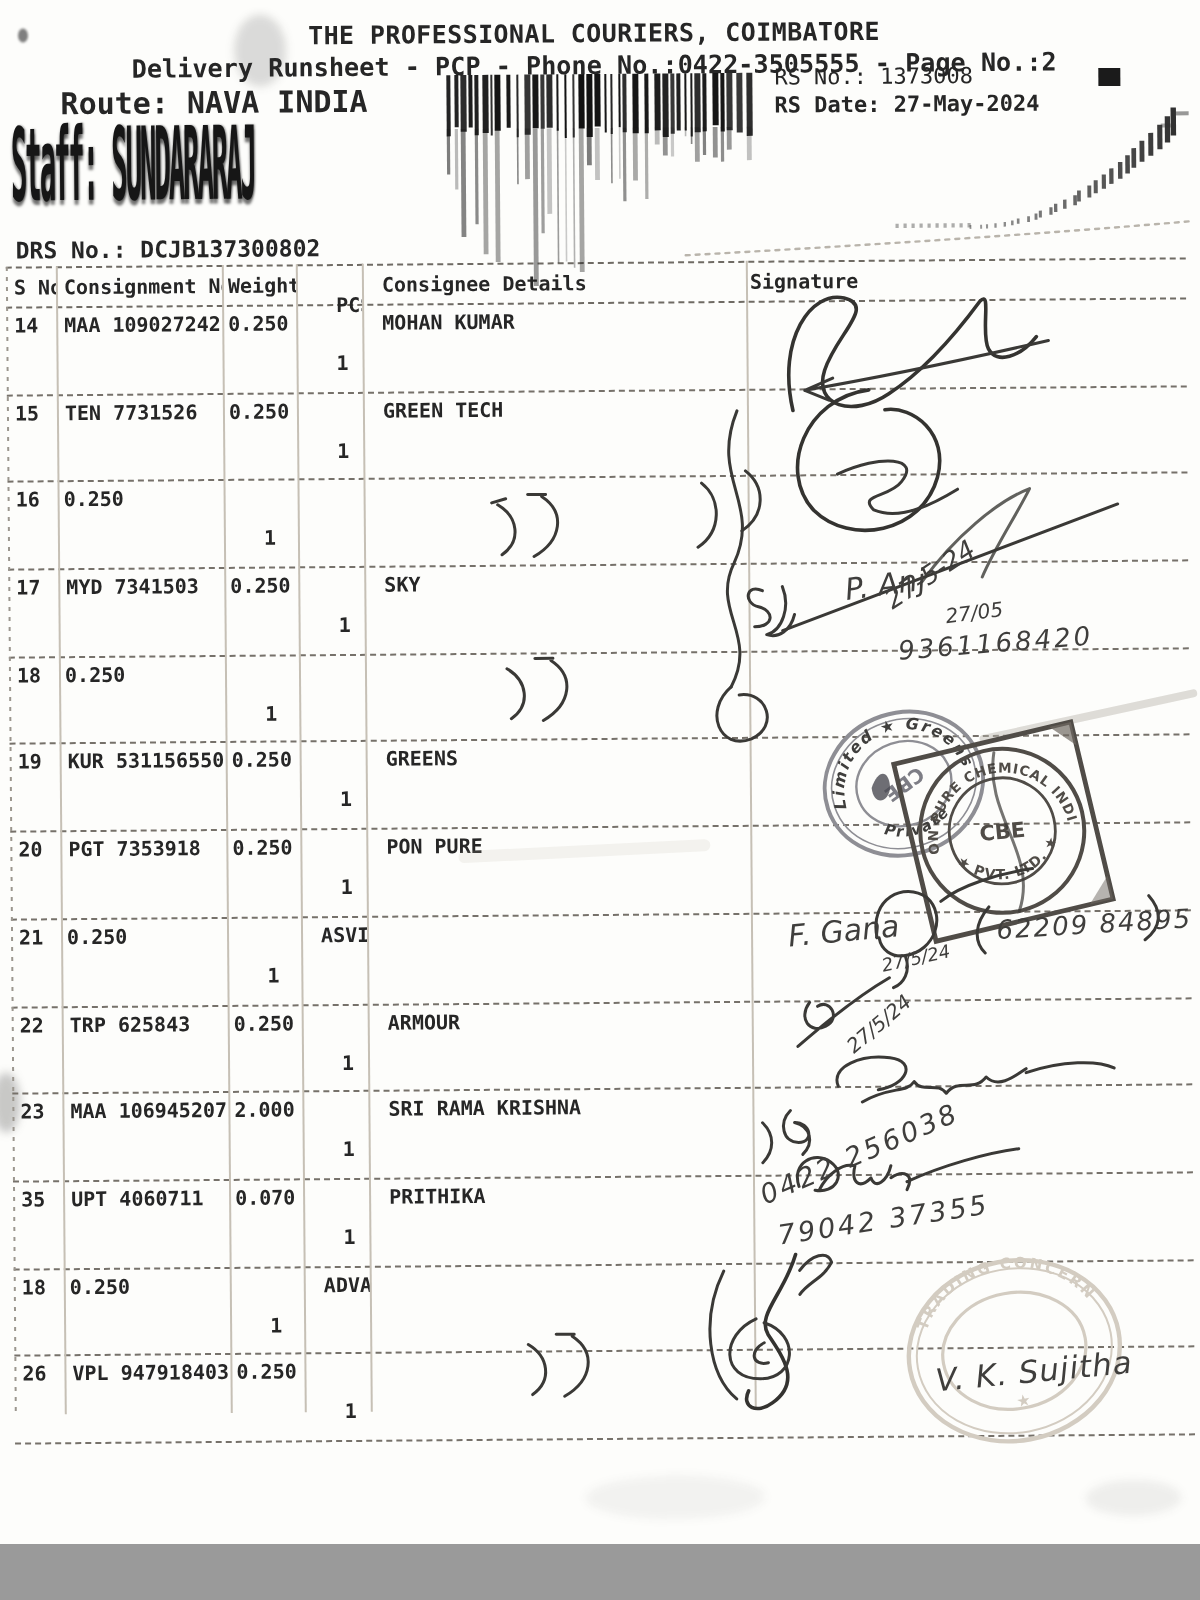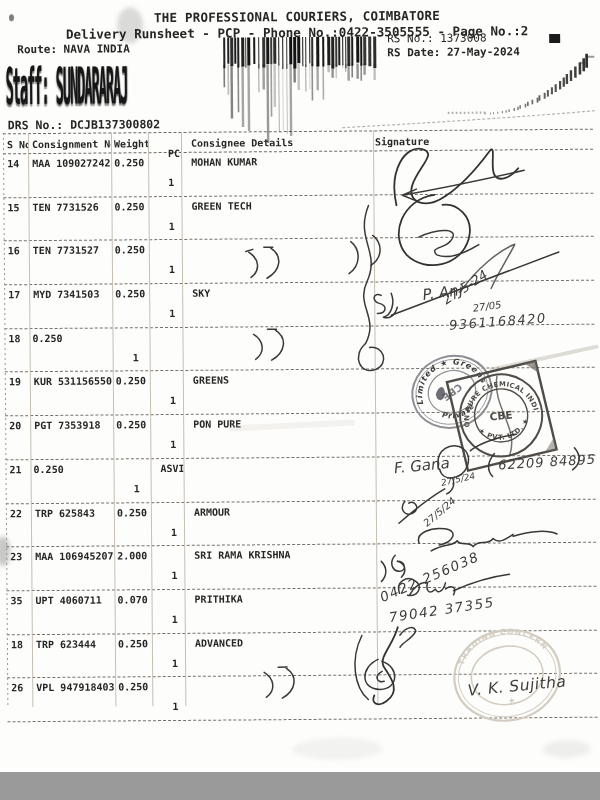--- a/index.html
+++ b/index.html
@@ -3,21 +3,21 @@
 <meta charset="utf-8">
 <style>
   html,body{margin:0;padding:0;background:#9a9a9a;}
   .page{position:relative;width:600px;height:772px;background:#fdfdfb;overflow:hidden;
         font-family:"DejaVu Sans Mono","Liberation Mono",monospace;color:#262626;}
   .inner{position:absolute;inset:0;transform:rotate(-0.45deg);transform-origin:300px 400px;}
   .title{position:absolute;top:9px;left:0;width:100%;text-align:center;
          font-size:12.5px;font-weight:bold;letter-spacing:.2px;}
   .subtitle{position:absolute;top:25px;left:0;width:100%;text-align:center;
             font-size:12.6px;font-weight:bold;}
-  .route{position:absolute;top:41px;left:20px;font-size:11px;font-weight:bold;}
+  .route{position:absolute;top:41px;left:33px;font-size:15px;font-weight:bold;}
   .staff{position:absolute;top:55px;left:8px;font-size:13px;font-weight:bold;
          transform:scale(1.05,3.9);transform-origin:0 0;letter-spacing:-1px;color:#161616;
          text-shadow:0 .6px .7px rgba(0,0,0,.55),.6px 0 .5px rgba(0,0,0,.35);white-space:nowrap;}
   .rsno{position:absolute;top:33px;left:390px;font-size:11px;font-weight:normal;}
   .rsdate{position:absolute;top:47px;left:390px;font-size:11px;font-weight:bold;}
   .rsbox{position:absolute;top:36px;left:552px;width:11px;height:9px;background:#1b1b1b;}
   .drs{position:absolute;top:116px;left:10px;font-size:11.5px;font-weight:bold;}
 
   .table{position:absolute;left:5px;top:131px;width:590px;height:574px;}
   .thead,.row{display:grid;grid-template-columns:25px 83px 37px 33px 192px 1fr;}
@@ -84,21 +84,20 @@
           <div class="row">
             <div class="cell c-sno">15</div>
             <div class="cell c-cons">TEN 7731526</div>
             <div class="cell c-wt">0.250</div>
             <div class="cell c-pcs">1</div>
             <div class="cell c-name">GREEN TECH</div>
             <div class="cell c-sig"></div>
           </div>
           <div class="row">
             <div class="cell c-sno">16</div>
-            <div class="cell c-cons">TEN 7731527</div>
             <div class="cell c-wt">0.250</div>
             <div class="cell c-pcs">1</div>
             <div class="cell c-name"></div>
             <div class="cell c-sig"></div>
           </div>
           <div class="row">
             <div class="cell c-sno">17</div>
             <div class="cell c-cons">MYD 7341503</div>
             <div class="cell c-wt">0.250</div>
             <div class="cell c-pcs">1</div>
@@ -154,21 +153,20 @@
           <div class="row">
             <div class="cell c-sno">35</div>
             <div class="cell c-cons">UPT 4060711</div>
             <div class="cell c-wt">0.070</div>
             <div class="cell c-pcs">1</div>
             <div class="cell c-name">PRITHIKA</div>
             <div class="cell c-sig"></div>
           </div>
           <div class="row">
             <div class="cell c-sno">18</div>
-            <div class="cell c-cons">TRP 623444</div>
             <div class="cell c-wt">0.250</div>
             <div class="cell c-pcs">1</div>
             <div class="cell c-name">ADVANCED</div>
             <div class="cell c-sig"></div>
           </div>
           <div class="row">
             <div class="cell c-sno">26</div>
             <div class="cell c-cons">VPL 947918403</div>
             <div class="cell c-wt">0.250</div>
             <div class="cell c-pcs">1</div>

